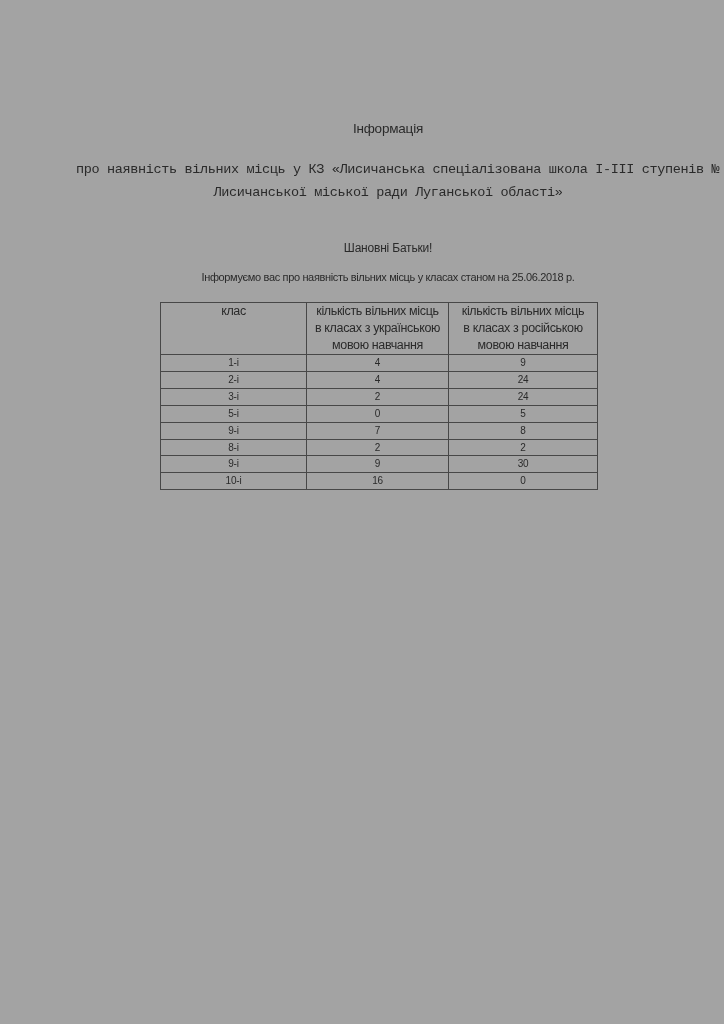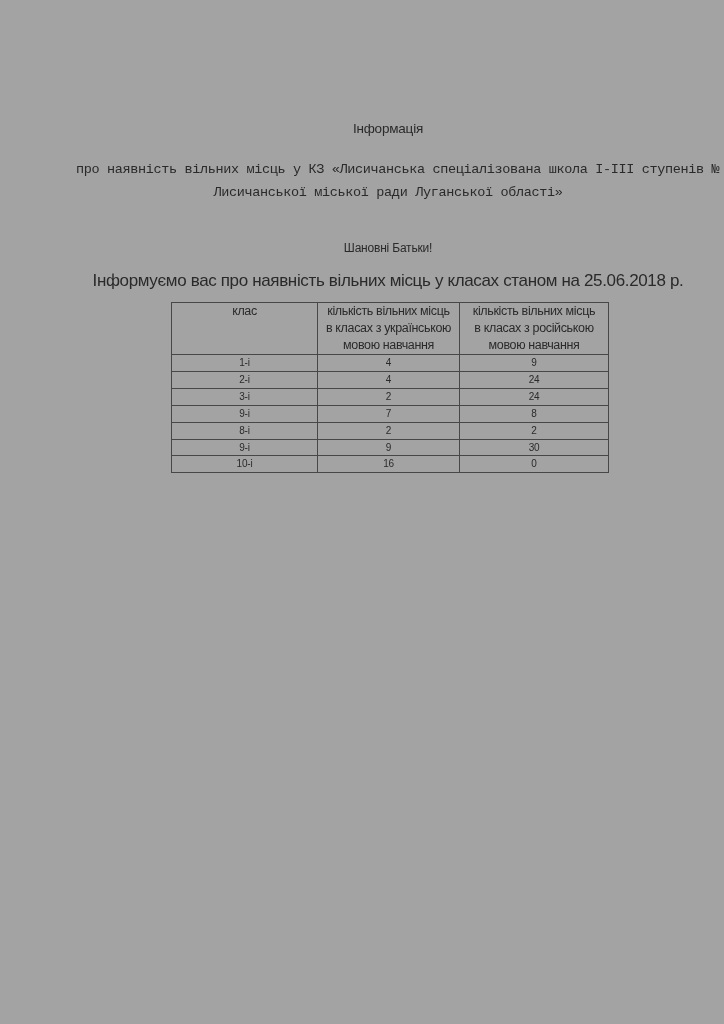--- a/index.html
+++ b/index.html
@@ -49,28 +49,28 @@
     left: 0;
     width: 100%;
     font-size: 12px;
     letter-spacing: -0.2px;
   }
   .intro {
     position: absolute;
     top: 271px;
     left: 0;
     width: 100%;
-    font-size: 17px;
+    font-size: 11px;
     letter-spacing: -0.35px;
     white-space: pre;
   }
   table.vacancy-table {
     position: absolute;
     top: 302px;
-    left: 95px;
+    left: 84px;
     width: 437px;
     border-collapse: collapse;
     table-layout: fixed;
   }
   .vacancy-table col.c1 { width: 146px; }
   .vacancy-table col.c2 { width: 142px; }
   .vacancy-table col.c3 { width: 149px; }
   .vacancy-table th,
   .vacancy-table td {
     border: 1px solid #474747;
@@ -137,20 +137,25 @@
             <td>2-і</td>
             <td>4</td>
             <td>24</td>
           </tr>
           <tr>
             <td>3-і</td>
             <td>2</td>
             <td>24</td>
           </tr>
           <tr>
+            <td>5-і</td>
+            <td>0</td>
+            <td>5</td>
+          </tr>
+          <tr>
             <td>9-і</td>
             <td>7</td>
             <td>8</td>
           </tr>
           <tr>
             <td>8-і</td>
             <td>2</td>
             <td>2</td>
           </tr>
           <tr>

